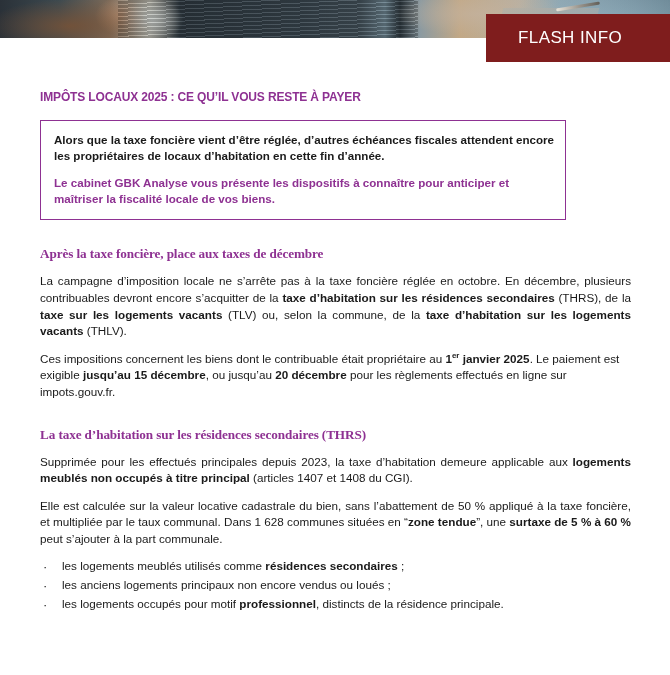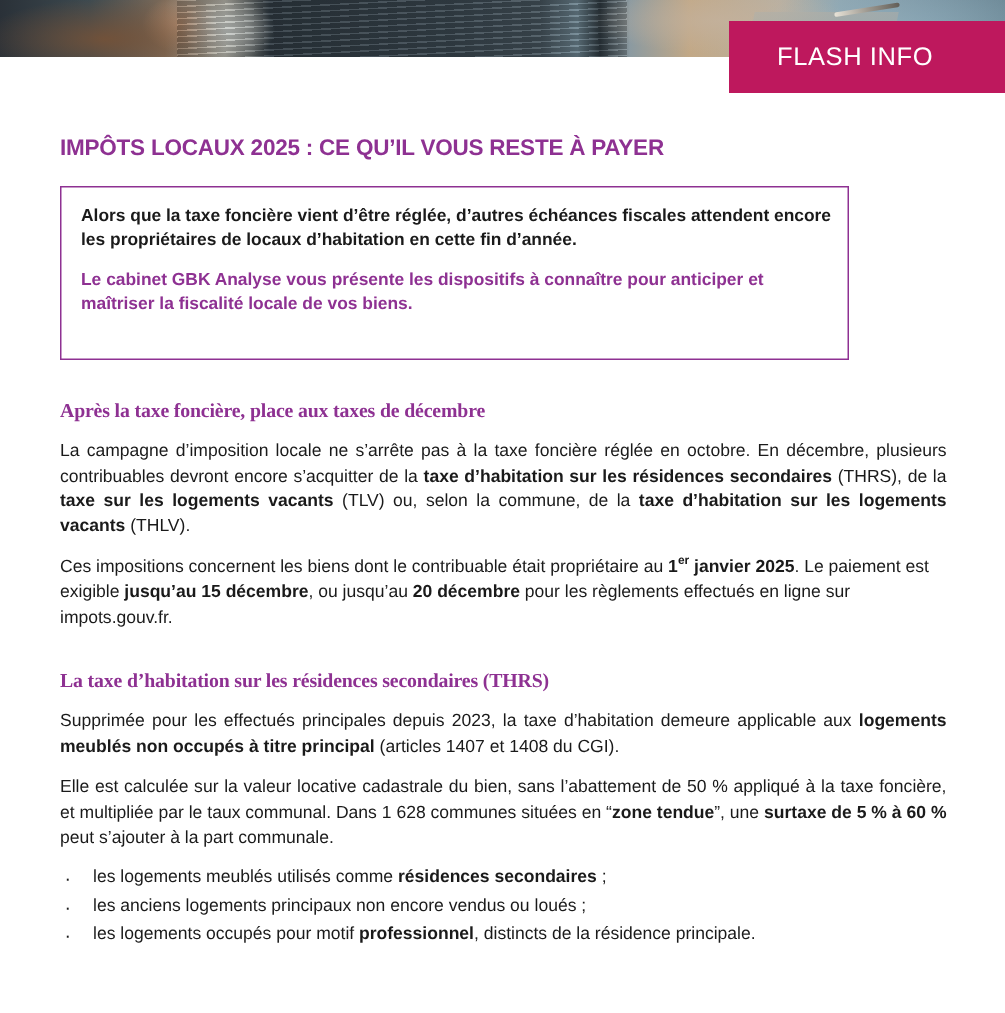--- a/index.html
+++ b/index.html
@@ -92,41 +92,41 @@
     transform: skewX(-12deg);
     opacity: .75;
   }
 
   .flash-badge {
     position: absolute;
     left: 486px;
     top: 14px;
     width: 184px;
     height: 48px;
-    background: #be185d;
+    background: #7f1d1d;
     color: #ffffff;
     font-size: 17px;
     letter-spacing: 0.4px;
     display: flex;
     align-items: center;
     padding-left: 32px;
     box-sizing: border-box;
     z-index: 5;
   }
 
   
   .page {
     padding: 0 40px;
     box-sizing: border-box;
     width: 670px;
   }
 
   .doc-title {
     margin: 52px 0 0 0;
-    font-size: 15px;
+    font-size: 12px;
     font-weight: bold;
     color: #8e3192;
     letter-spacing: -0.15px;
     line-height: 1.2;
   }
 
   .intro-box {
     margin-top: 16px;
     border: 1.5px solid #8e3192;
     padding: 11px 9px 12px 13px;
@@ -134,21 +134,21 @@
     width: 526px;
   }
   .intro-black {
     margin: 0;
     font-size: 11.6px;
     font-weight: bold;
     color: #1a1a1a;
     line-height: 1.38;
   }
   .intro-purple {
-    margin: 11px 0 16px 0;
+    margin: 11px 0 0 0;
     font-size: 11.6px;
     font-weight: bold;
     color: #8e3192;
     line-height: 1.38;
   }
 
   h2.section {
     margin: 26px 0 0 0;
     font-size: 13.2px;
     font-weight: bold;

